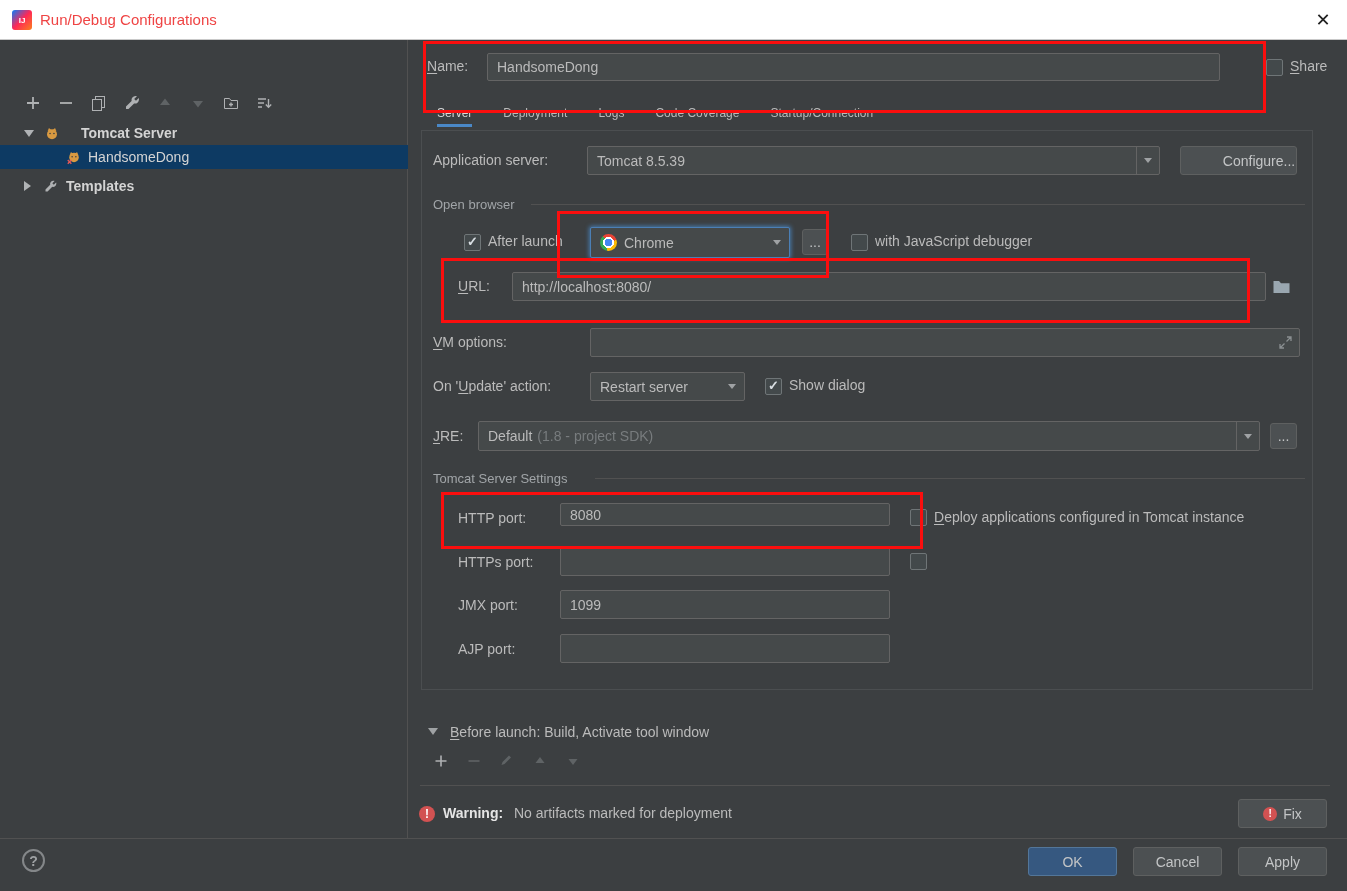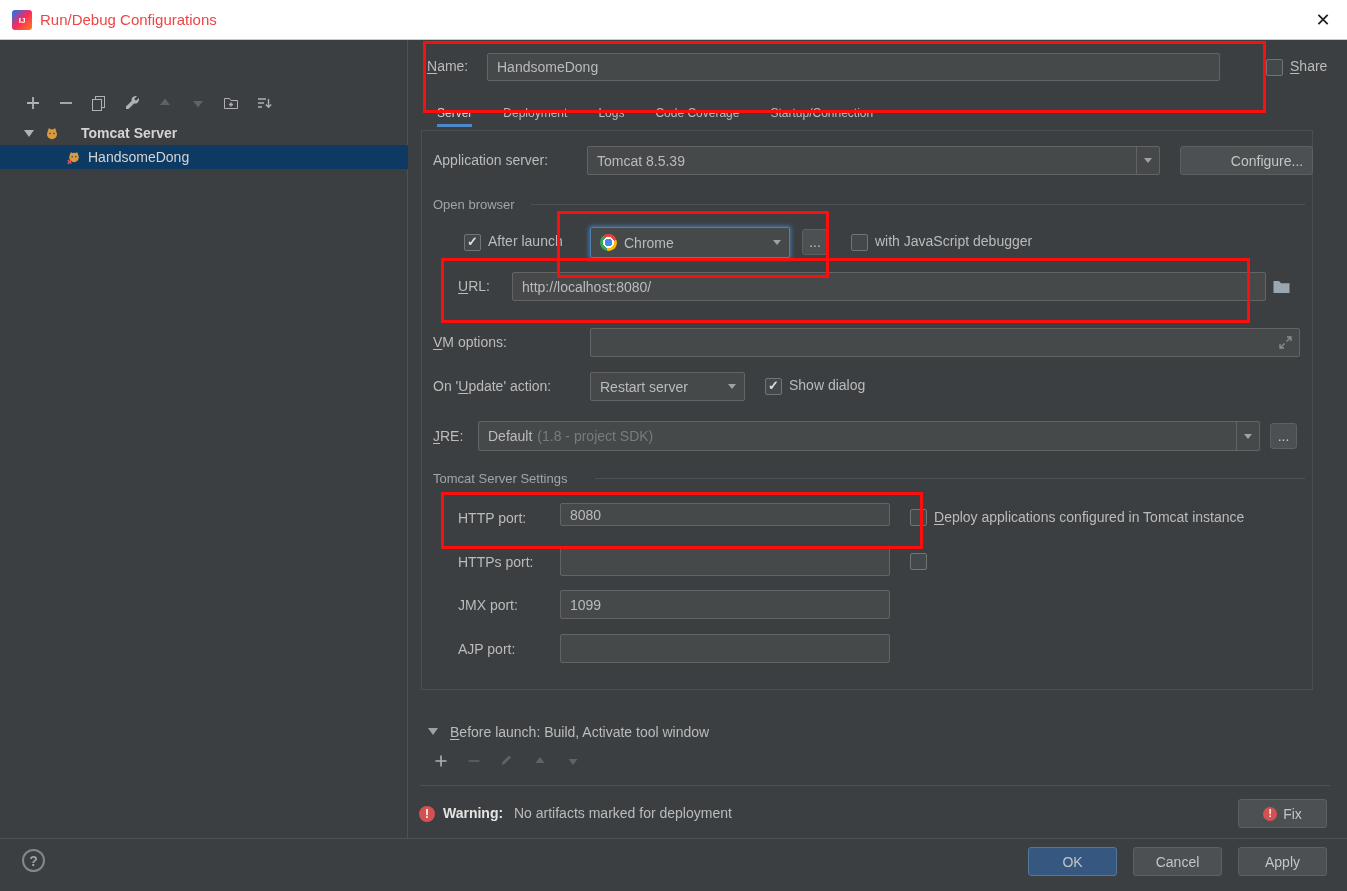--- a/index.html
+++ b/index.html
@@ -137,20 +137,29 @@
             <path d="M4 7l1.6-3.6L8 5.5M14 7l-1.6-3.6L10 5.5" fill="#d99a41"></path>
             <circle cx="9" cy="9.5" r="5.4" fill="#d99a41"></circle>
             <circle cx="6.9" cy="8.7" r="0.9" fill="#3c3f41"></circle>
             <circle cx="11.1" cy="8.7" r="0.9" fill="#3c3f41"></circle>
             <path d="M2 12.5l4 4M6 12.5l-4 4" stroke="#e35959" stroke-width="1.6"></path>
           </svg>
       </span>
       <span class="tree-lbl" style="margin-left:6px;">HandsomeDong</span>
     </div>
 
+    <div class="tree-row" style="top:134px;">
+      <span style="margin-left:24px;" class="tri-right"></span>
+      <span style="margin-left:12px;">
+        <svg width="15" height="15" viewBox="0 0 18 18">
+            <path fill="#afb1b3" d="M12.5 2a4 4 0 0 0-3.9 4.9L3 12.5V15h2.5l5.6-5.6A4 4 0 0 0 16 5.5c0-.5-.1-1-.3-1.4L13 6.8 11.2 5l2.7-2.7c-.4-.2-.9-.3-1.4-.3z"></path>
+          </svg>
+      </span>
+      <span class="tree-lbl bold" style="margin-left:8px;">Templates</span>
+    </div>
   </div>
 
   <div class="lbl" style="left:427px;top:58px;"><u>N</u>ame:</div>
   <input class="field" style="left: 487px; top: 53px; width: 733px; height: 28px;" value="HandsomeDong">
   <div class="cb" style="left:1266px;top:59px;"></div>
   <div class="lbl" style="left:1290px;top:58px;"><u>S</u>hare</div>
 
   <div class="abs" style="left:437px;top:106px;display:flex;gap:31px;">
     <span class="tab selected">Server</span>
     <span class="tab">Deployment</span>
@@ -161,21 +170,21 @@
 
   <div class="panel" style="left:421px;top:130px;width:892px;height:560px;"></div>
 
   <div class="lbl" style="left:433px;top:152px;">Application server:</div>
   <div class="combo" style="left:587px;top:146px;width:573px;height:29px;">
     <span>Tomcat 8.5.39</span>
     <span class="arrow-zone">
         <span class="arrow"></span>
       </span>
   </div>
-  <div class="btn" style="left:1180px;top:146px;width:133px;height:29px;padding-left:41px;">Configure...</div>
+  <div class="btn" style="left:1180px;top:146px;width:117px;height:29px;padding-left:41px;">Configure...</div>
 
   <div class="group-lbl" style="left:433px;top:197px;">Open browser</div>
   <div class="hline" style="left:531px;top:204px;width:774px;"></div>
 
   <div class="cb checked" style="left:464px;top:234px;"></div>
   <div class="lbl" style="left:488px;top:233px;">After launch</div>
 
   <div class="combo focused" style="left:590px;top:227px;width:200px;height:31px;">
     <span class="chrome-ic"></span>
     <span>Chrome</span>

